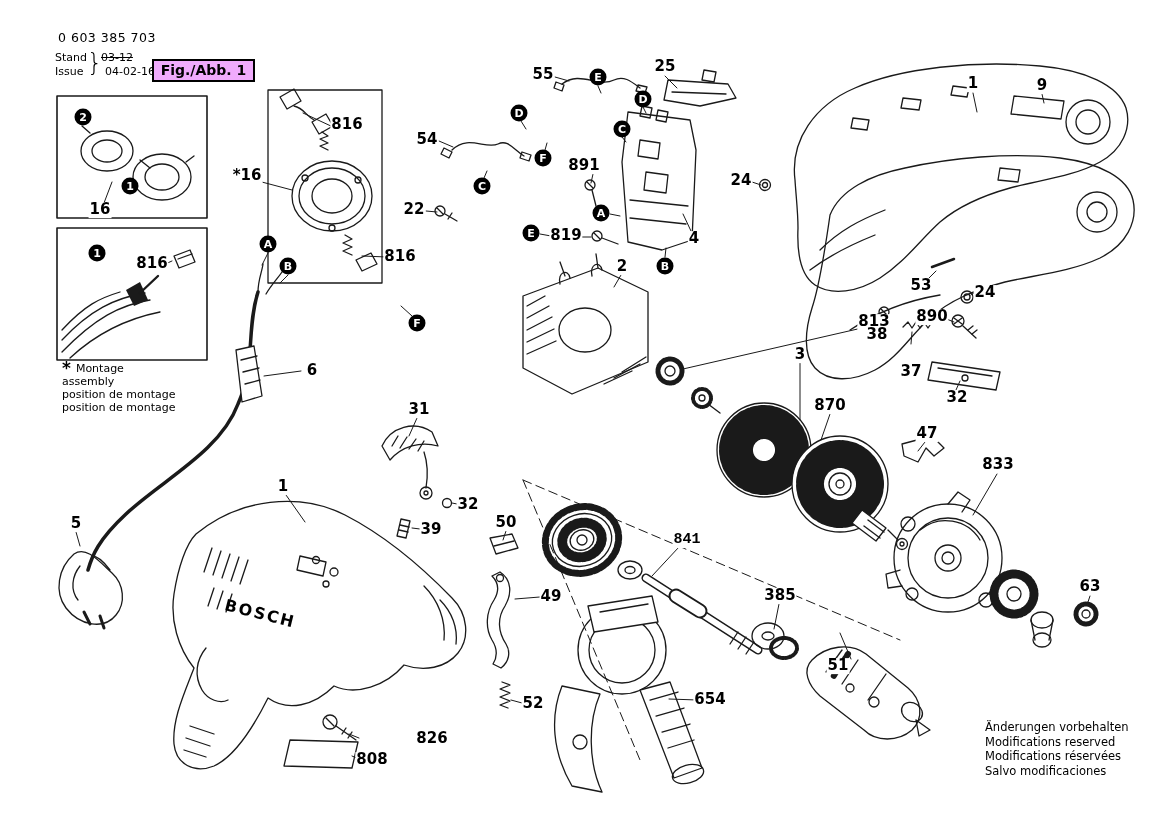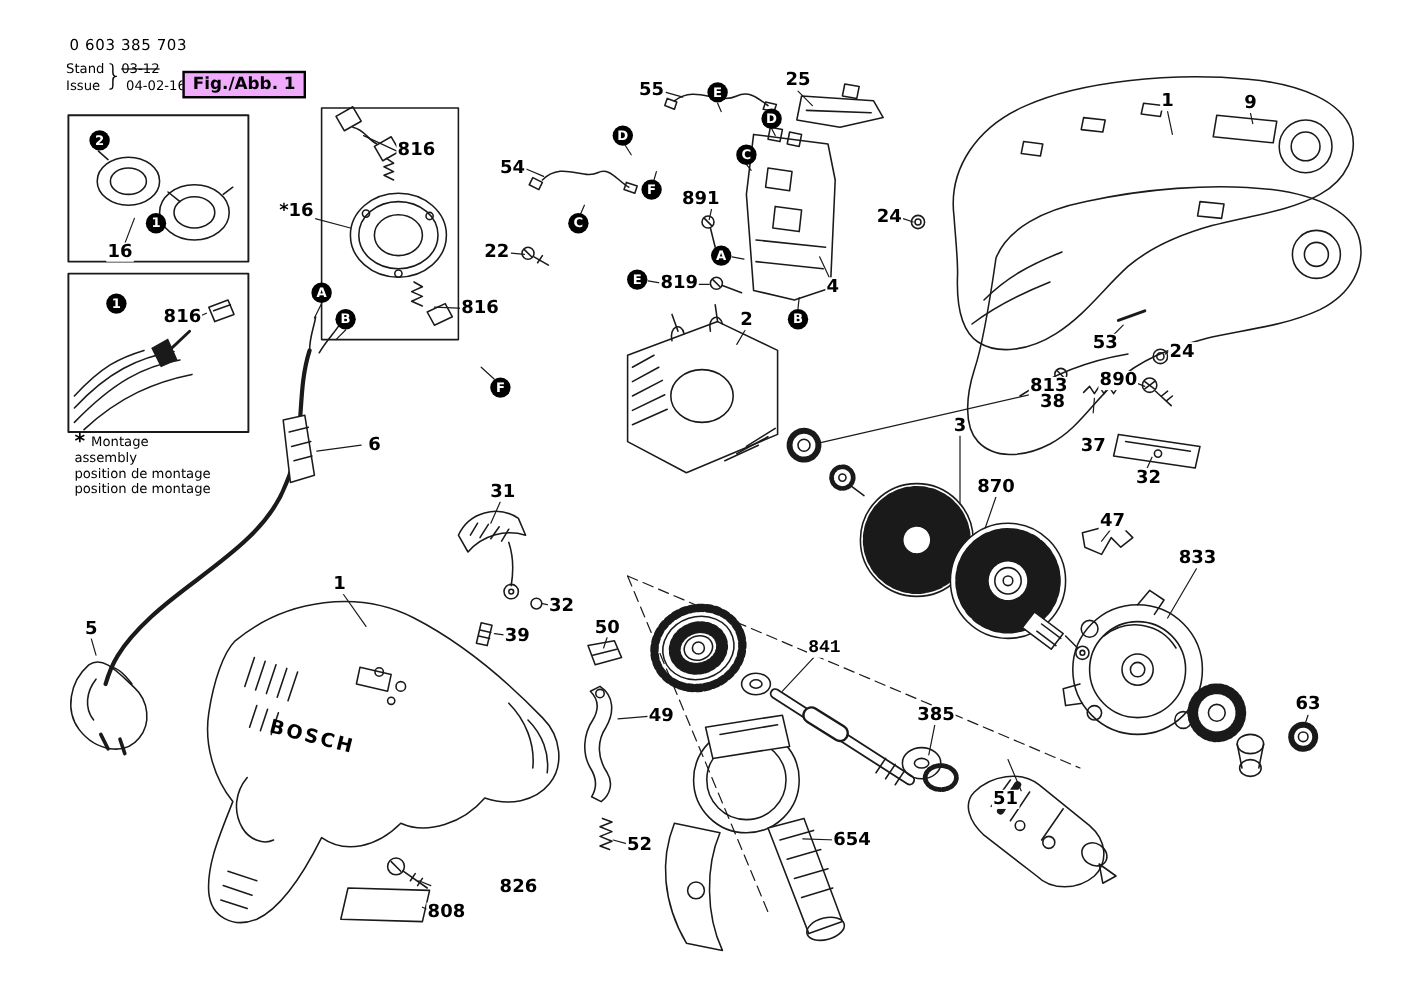--- a/index.html
+++ b/index.html
@@ -375,20 +375,26 @@
   <div class="brand">BOSCH</div>
 
   <div class="footnote">
     <span class="mark">*</span>
     <div>Montage</div>
     <div>assembly</div>
     <div>position de montage</div>
     <div>position de montage</div>
   </div>
 
+  <div class="footer">
+    <div>Änderungen vorbehalten</div>
+    <div>Modifications reserved</div>
+    <div>Modifications réservées</div>
+    <div>Salvo modificaciones</div>
+  </div>
 
   <div class="label-layer" id="label-layer">
       <div class="callout" style="left: 347px; top: 125px;">816</div>
       <div class="callout" style="left: 100px; top: 210px;">16</div>
       <div class="callout" style="left: 247px; top: 176px;">*16</div>
       <div class="callout" style="left: 400px; top: 257px;">816</div>
       <div class="callout" style="left: 152px; top: 264px;">816</div>
       <div class="callout" style="left: 414px; top: 210px;">22</div>
       <div class="callout" style="left: 427px; top: 140px;">54</div>
       <div class="callout" style="left: 543px; top: 75px;">55</div>

